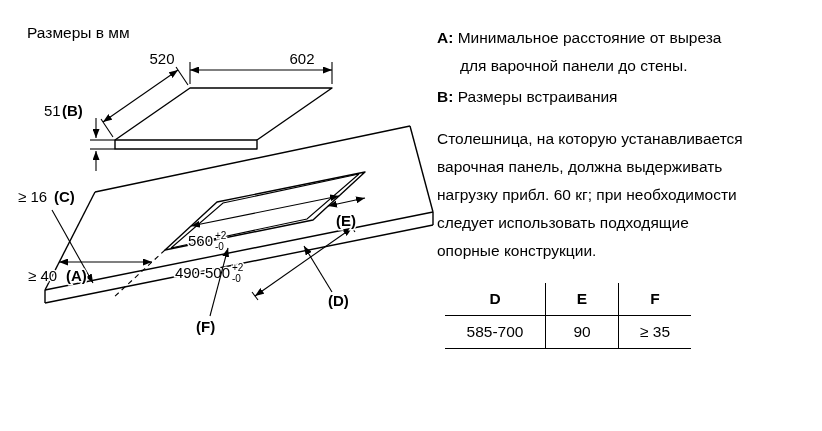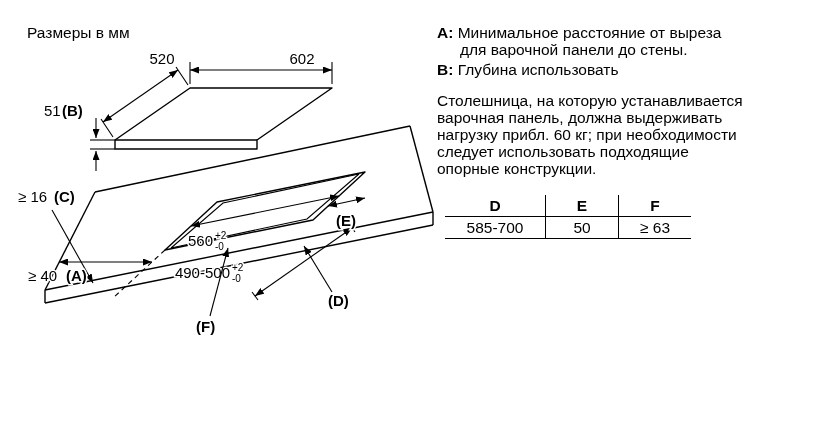--- a/index.html
+++ b/index.html
@@ -6,21 +6,21 @@
   body{width:822px;height:431px;font-family:"Liberation Sans",sans-serif;color:#000;overflow:hidden;}
   .page{position:relative;width:721px;height:431px;background:#fff;}
   svg.diagram{position:absolute;left:0;top:0;}
   svg text{font-family:"Liberation Sans",sans-serif;font-size:15px;fill:#000;paint-order:stroke;stroke:#fff;stroke-width:3px;}
   svg text.b{font-weight:bold;}
   svg text.small{font-size:10px;}
   svg .ln{stroke:#000;stroke-width:1.4;fill:none;stroke-linejoin:round;}
   svg .face{stroke:#000;stroke-width:1.4;fill:#fff;stroke-linejoin:round;}
   svg .dim{stroke:#000;stroke-width:1.1;fill:none;}
   svg .dash{stroke:#000;stroke-width:1.1;fill:none;stroke-dasharray:5,4;}
-  .rightcol{position:absolute;left:437px;top:24px;width:380px;font-size:15.5px;line-height:17px;}
+  .rightcol{position:absolute;left:437px;top:24px;width:380px;font-size:15.5px;line-height:28px;}
   .legend-item{padding-left:23px;text-indent:-23px;margin:0 0 3px 0;}
   .legend-item .lk{font-weight:bold;}
   .legend-item .lt{white-space:pre-line;}
   p.note{margin:14px 0 0 0;white-space:pre-line;}
   table.dims{border-collapse:collapse;margin:18px 0 0 8px;font-size:15.5px;}
   table.dims th,table.dims td{padding:2px 8px;text-align:center;}
   table.dims th{font-weight:bold;border-bottom:1.5px solid #000;}
   table.dims td{border-bottom:1.5px solid #000;}
   table.dims th+th,table.dims td+td{border-left:1.5px solid #000;}
   table.dims th:nth-child(1){width:84px;}
@@ -126,40 +126,40 @@
     <g>
       <line class="dim" x1="210" y1="316" x2="228" y2="248" marker-end="url(#arr)"></line>
       <text class="b" x="196" y="332">(F)</text>
     </g>
   </svg>
 
   <div class="rightcol">
     <div class="legend">
       <div class="legend-item"><b class="lk">A:</b> <span class="lt">Минимальное расстояние от выреза
 для варочной панели до стены.</span></div>
-      <div class="legend-item"><b class="lk">B:</b> <span class="lt">Глубина использовать</span></div>
+      <div class="legend-item"><b class="lk">B:</b> <span class="lt">Размеры встраивания</span></div>
     </div>
 
     <p class="note">Столешница, на которую устанавливается
 варочная панель, должна выдерживать
 нагрузку прибл. 60 кг; при необходимости
 следует использовать подходящие
 опорные конструкции.</p>
 
     <table class="dims">
       <thead>
         <tr>
           <th>D</th>
           <th>E</th>
           <th>F</th>
         </tr>
       </thead>
       <tbody>
         <tr>
           <td>585-700</td>
-          <td>50</td>
-          <td>≥ 63</td>
+          <td>90</td>
+          <td>≥ 35</td>
         </tr>
       </tbody>
     </table>
   </div>
 
 </div>
 
 </body></html>

